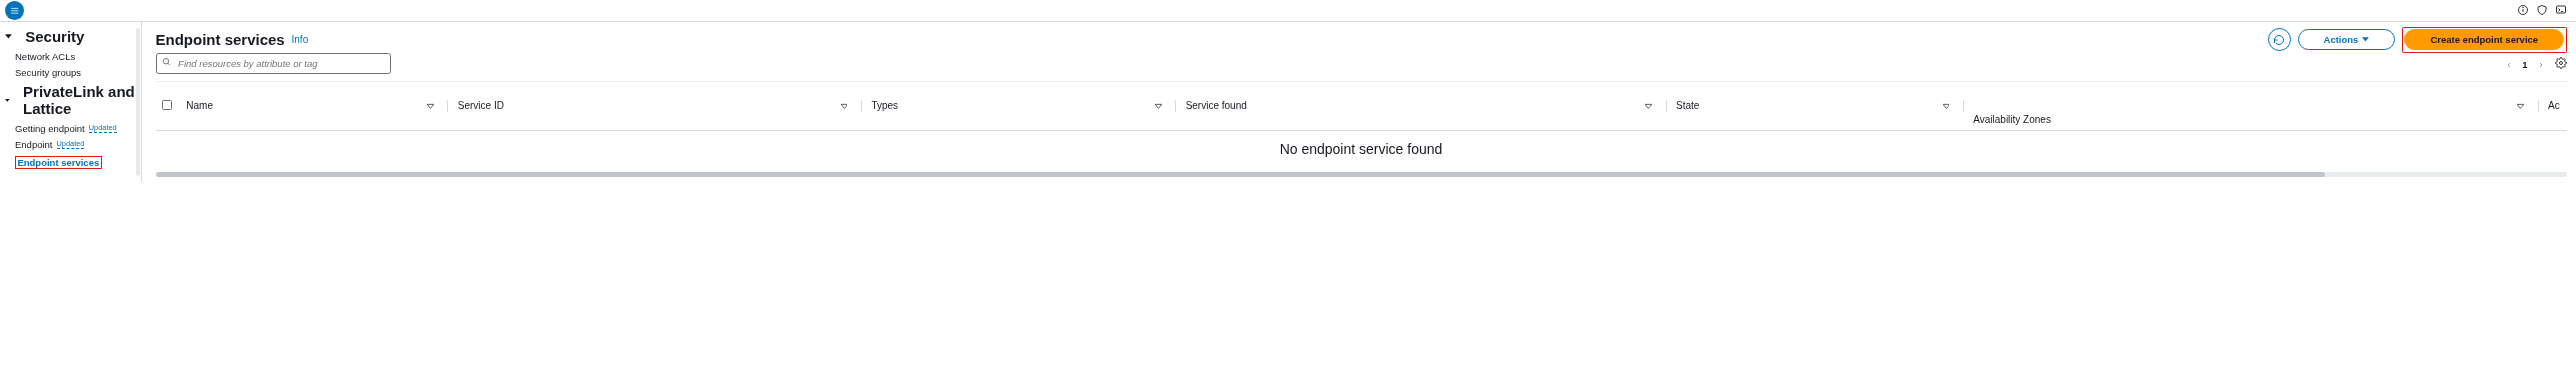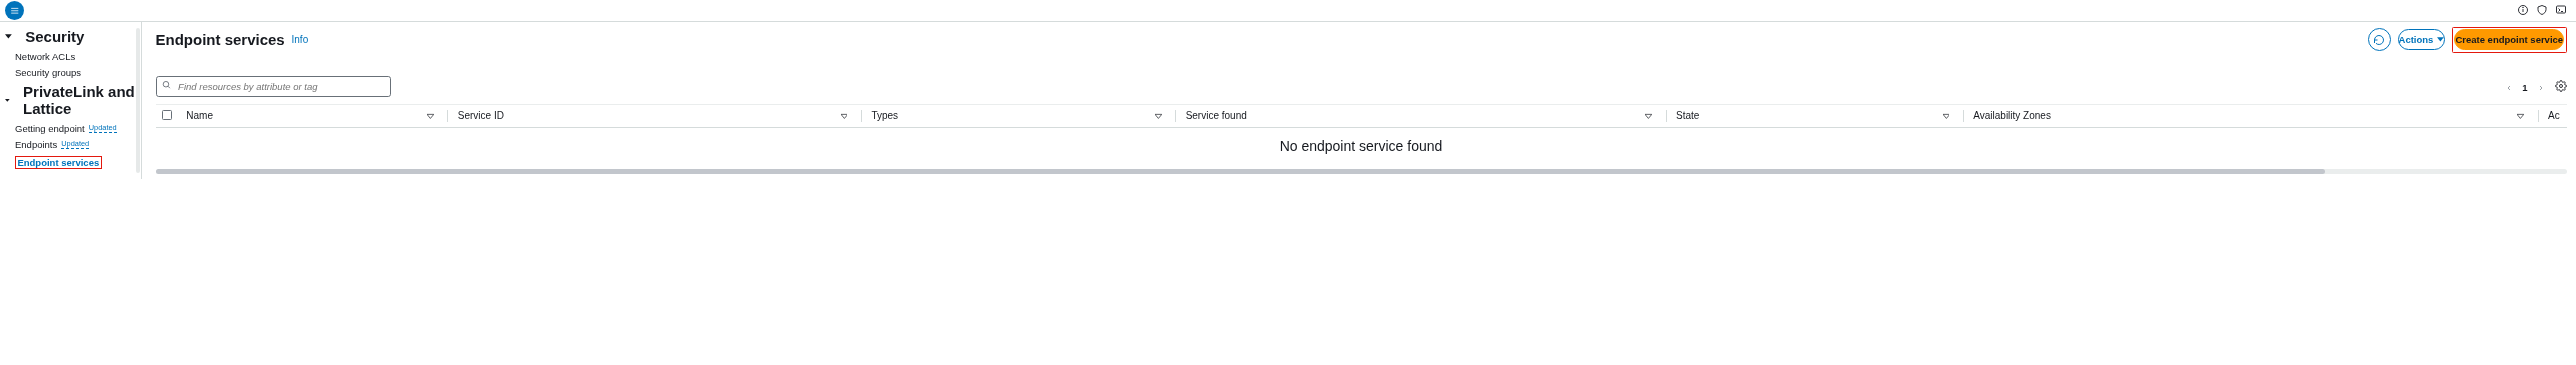--- a/index.html
+++ b/index.html
@@ -17,26 +17,26 @@
 .sb-group-title svg { width:6.8px; height:6.8px;}
 .sb-item { display:flex; align-items:flex-start; gap:4px; padding:2.7px 5.4px 2.7px 15px; font-size:9.5px; color:#16191f; cursor:pointer;}
 .sb-item.selected { color:#0073bb; font-weight:700;}
 .sb-badge { font-size:7.4px; color:#0073bb; border-bottom:0.7px dashed #0073bb; font-weight:400; cursor:pointer;}
 .sb-highlight-box { border:1.4px solid #e3180e; padding:0 1.4px; display:inline-block;}
 .main { flex:1; padding: 5.4px 9.5px 5.4px 13.5px; overflow:auto;}
 .header-row { display:flex; align-items:center; gap:6.8px;}
 .page-title { font-size:15px; font-weight:700;}
 .info-link { font-size:10px; color:#0073bb; font-weight:400; cursor:pointer;}
 .header-actions { margin-left:auto; display:flex; align-items:center; gap:6.8px;}
-.btn { border-radius:13.5px; font-size:9.5px; font-weight:700; padding:4px 0; cursor:pointer; border:0.7px solid; background:#fff; display:inline-flex; align-items:center; gap:4px;}
+.btn { border-radius:13.5px; font-size:9.5px; font-weight:700; padding:4px 25px; cursor:pointer; border:0.7px solid; background:#fff; display:inline-flex; align-items:center; gap:4px;}
 .btn-outline-blue { border-color:#0073bb; color:#0073bb; }
 .btn-icon-circle { width:23px; height:23px; padding:0; justify-content:center; border-radius:50%; border:1.4px solid #0073bb; color:#0073bb;}
 .btn-primary { background:#ff9900; border-color:#ff9900; color:#16191f;justify-content:center;}
 .red-box { border:1.4px solid #e3180e; padding:1.4px; border-radius:1.4px;}
-.search-wrap { margin-top:23px; margin-bottom:4px;}
+.search-wrap { margin-top:0; margin-bottom:4px;}
 .search-input { width:392px; max-width:60%; border:0.7px solid #687078; border-radius:2.7px; padding:4px 6.8px 4px 21.6px; font-size:9.5px; font-style:italic; color:#545b64; background:#fff;}
 .search-box-rel { position:relative; display:inline-block; width:392px; max-width:60%;}
 .search-box-rel .search-icon { position:absolute; left:6.8px; top:50%; transform:translateY(-50%); }
 .search-box-rel input { width:100%;}
 .pager-row { display:flex; align-items:center; gap:6.8px; margin-top:-23px; justify-content:flex-end;}
 .pager-btn { background:none; border:none; cursor:pointer; color:#687078; padding:2.7px;}
 .pager-num { font-weight:700; }
 .gear-btn { background:none; border:none; cursor:pointer;}
 .table { width:100%; border-collapse:collapse; margin-top:5.4px;}
 .table thead th { text-align:left; font-weight:400; font-size:10px; padding:5.4px 6.8px; border-bottom:0.7px solid #d5dbdb; border-top:0.7px solid #eaeded;}
@@ -102,21 +102,21 @@
       <svg viewBox="0 0 10 10" fill="#16191f">
           <polygon points="0,2 10,2 5,8"></polygon>
         </svg>
       <span>PrivateLink and Lattice</span>
     </div>
     <div class="sb-item">
       <span>Getting endpoint</span>
       <span class="sb-badge">Updated</span>
     </div>
     <div class="sb-item">
-      <span>Endpoints</span>
+      <span>Endpoint</span>
       <span class="sb-badge">Updated</span>
     </div>
     <div class="sb-item selected">
       <span class="sb-highlight-box">
         <span>Endpoint services</span>
       </span>
     </div>
     <div class="sidebar-scroll"></div>
   </nav>
 
@@ -221,21 +221,21 @@
                 <span class="col-sep"></span>
                 <span style="flex:1;">State</span>
                 <span class="filter-icon"><svg viewBox="0 0 10 10" fill="none" stroke="#16191f" stroke-width="1">
                     <polygon points="0,2 10,2 5,8"></polygon>
                   </svg></span>
               </div>
             </th>
           <th>
               <div class="col-head">
                 <span class="col-sep"></span>
-                <span style="flex:1;">Availability Zones</span>
+                <span style="flex:1;margin-top:27px;">Availability Zones</span>
                 <span class="filter-icon"><svg viewBox="0 0 10 10" fill="none" stroke="#16191f" stroke-width="1">
                     <polygon points="0,2 10,2 5,8"></polygon>
                   </svg></span>
               </div>
             </th>
           <th style="width:20px;">
               <div class="col-head">
                 <span class="col-sep"></span>
                 <span>Ac</span>
               </div>

